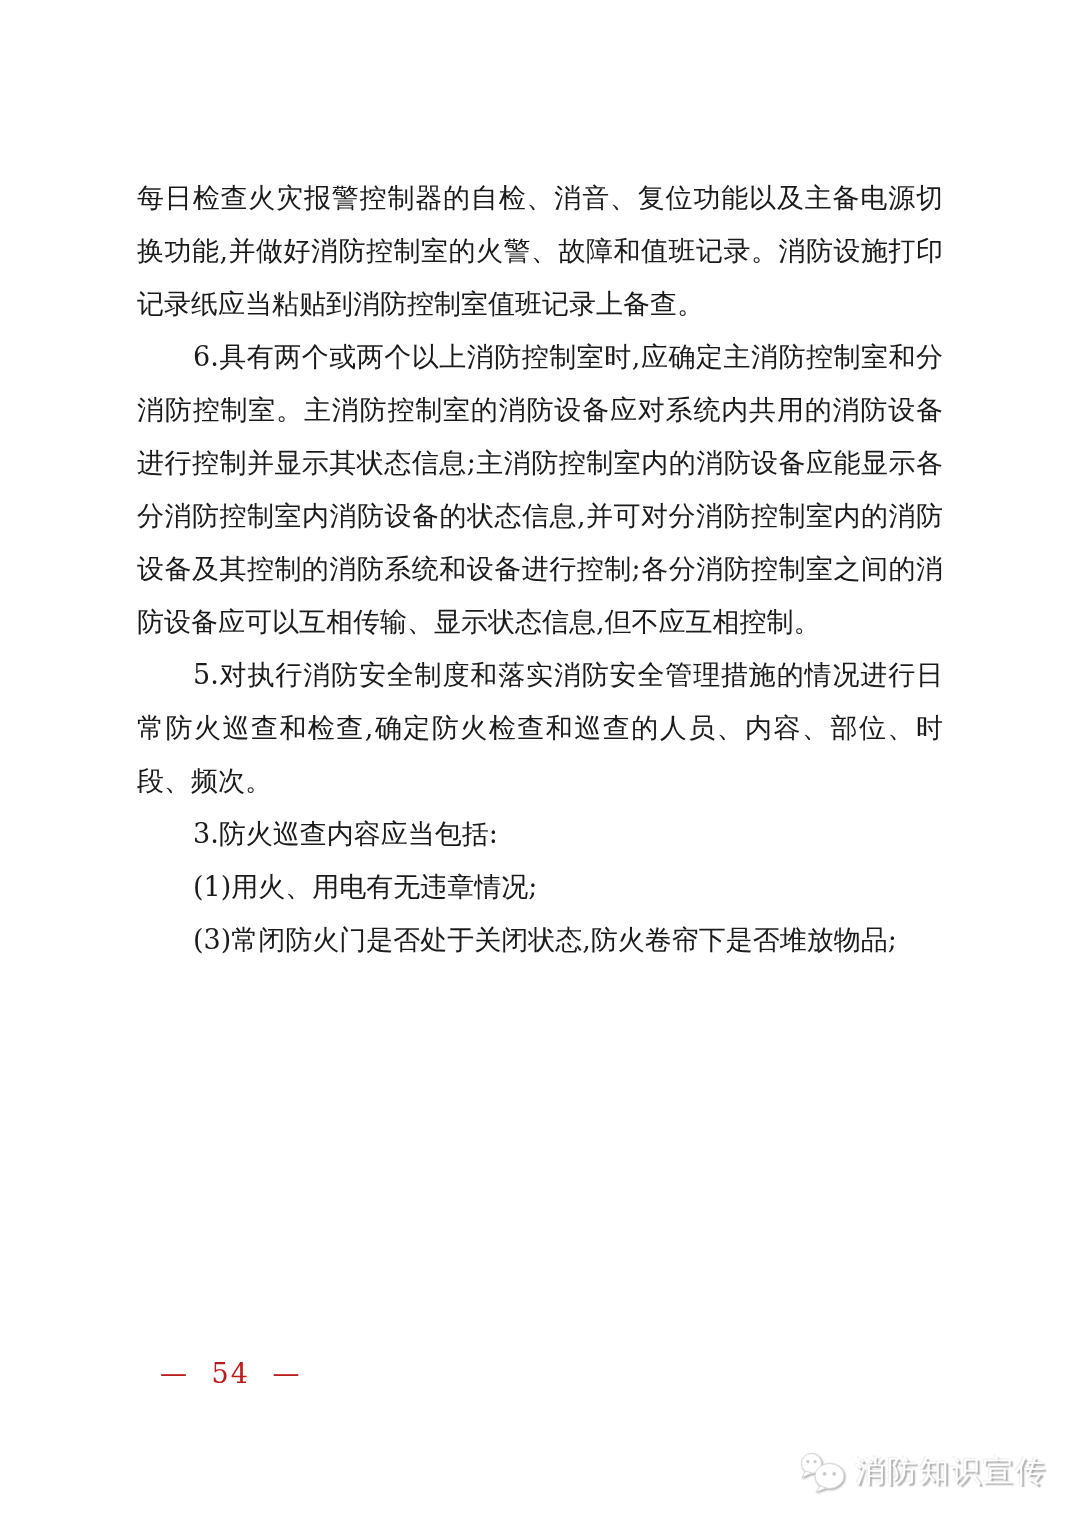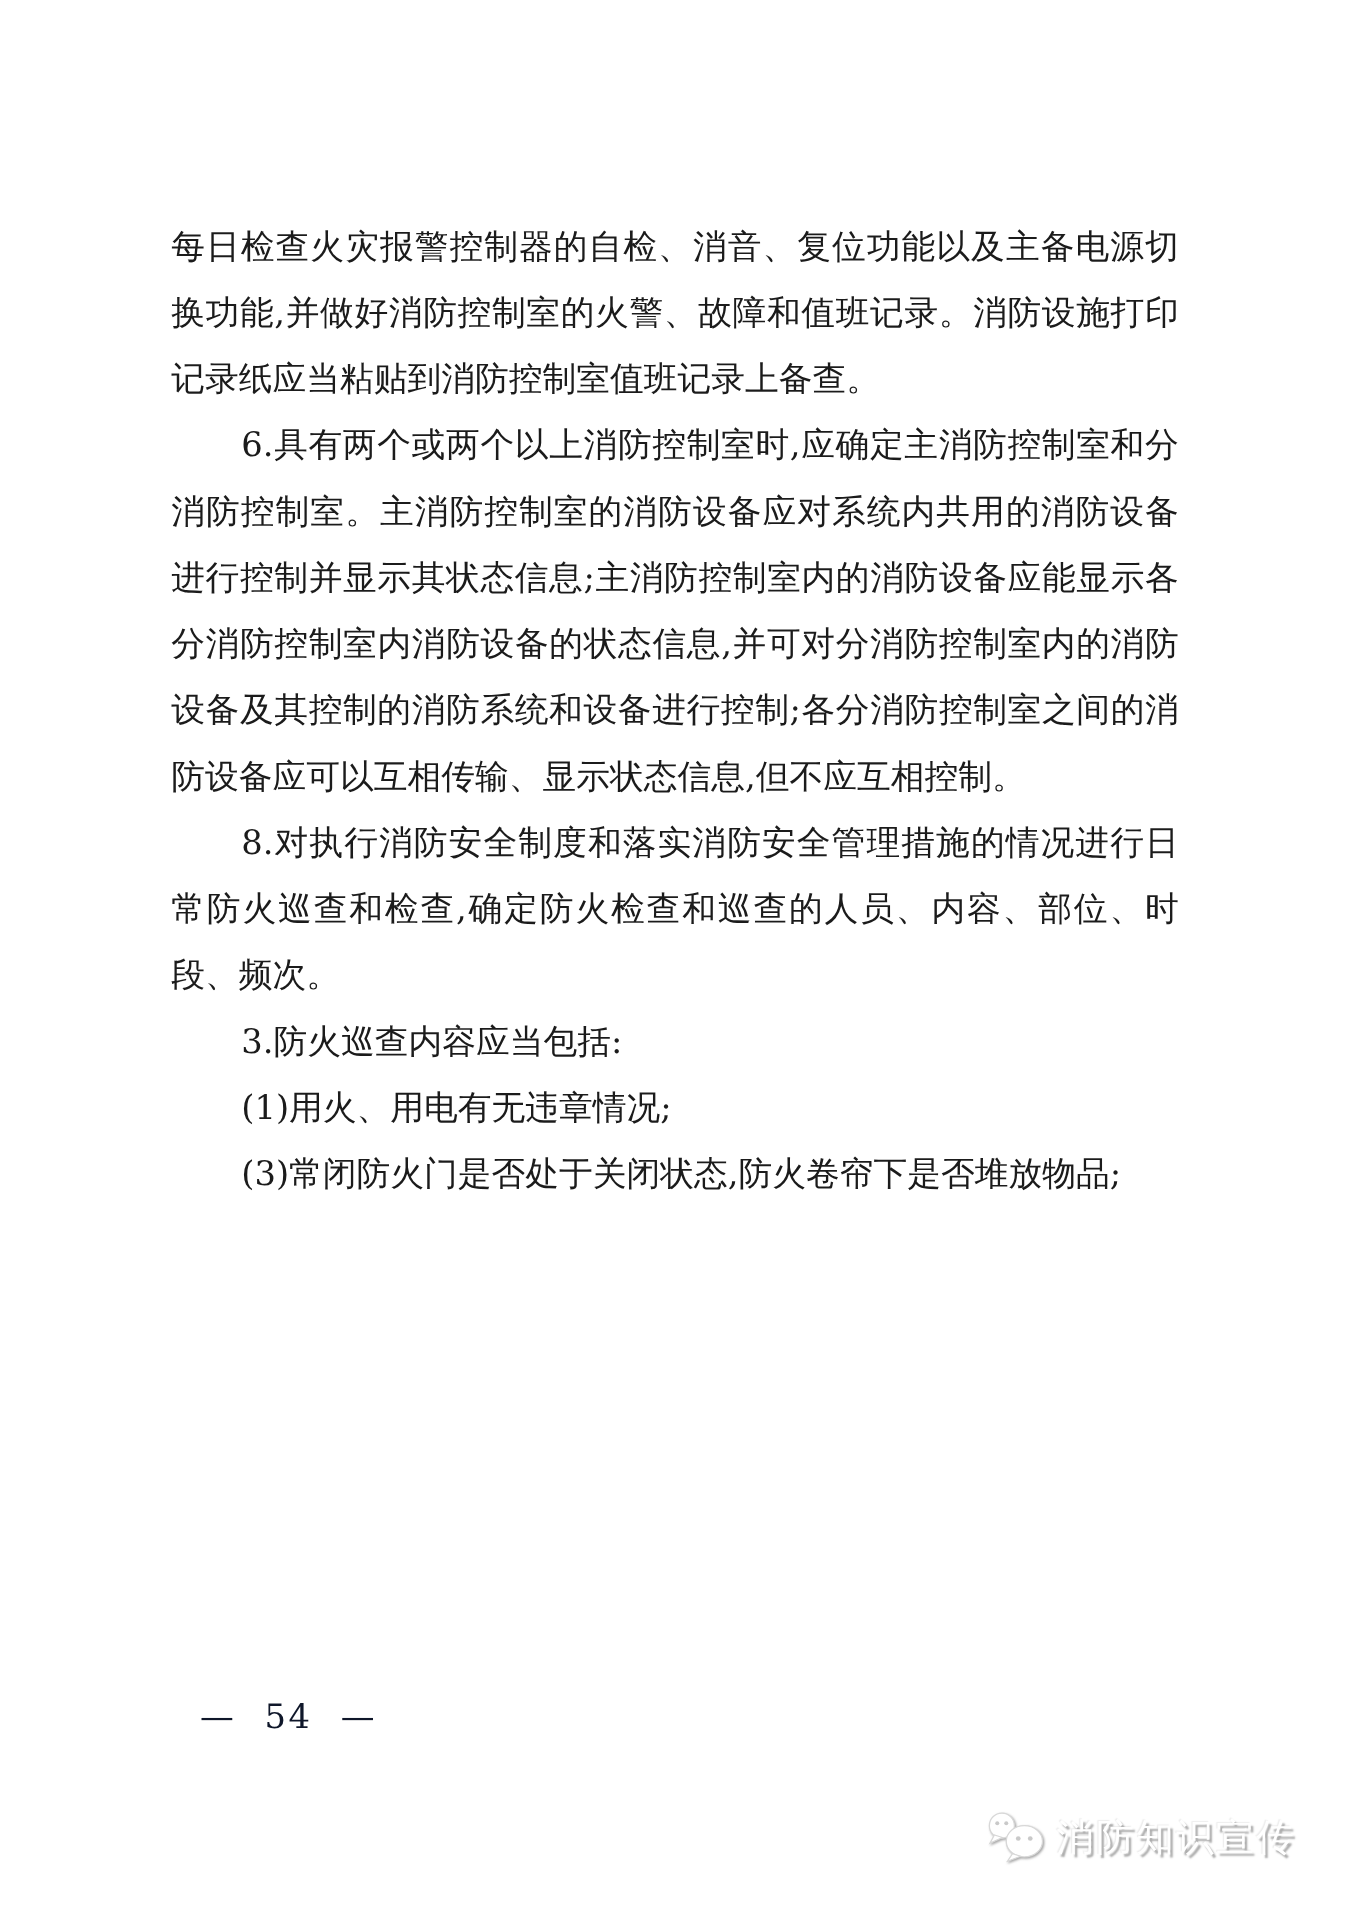--- a/index.html
+++ b/index.html
@@ -37,31 +37,31 @@
     text-align: left;
     font-family: "DejaVu Sans", sans-serif;
     letter-spacing: 1px;
   }
   .page-number {
     position: absolute;
     left: 160px;
     top: 1352px;
     font-size: 27px;
     line-height: 44px;
-    color: #0f172a;
+    color: #b91c1c;
     font-family: "DejaVu Serif", serif;
     letter-spacing: 2px;
     word-spacing: 12px;
   }
   .watermark {
     position: absolute;
     top: 1449px;
-    right: 43px;
+    right: 33px;
     display: flex;
-    align-items: flex-start;
+    align-items: flex-end;
     gap: 9px;
   }
   .watermark-icon svg {
     display: block;
     filter: drop-shadow(1.5px 1.5px 1px rgba(140,140,140,0.8));
   }
   .watermark-text {
     font-family: "DejaVu Sans", sans-serif;
     font-size: 30px;
     line-height: 44px;
@@ -72,21 +72,21 @@
   }
 </style>
 </head>
 <body>
 
 <div class="page">
 
   <div class="text-block">
     <p class="para">每日检查火灾报警控制器的自检、消音、复位功能以及主备电源切换功能,并做好消防控制室的火警、故障和值班记录。消防设施打印记录纸应当粘贴到消防控制室值班记录上备查。</p>
     <p class="para indent">6.具有两个或两个以上消防控制室时,应确定主消防控制室和分消防控制室。主消防控制室的消防设备应对系统内共用的消防设备进行控制并显示其状态信息;主消防控制室内的消防设备应能显示各分消防控制室内消防设备的状态信息,并可对分消防控制室内的消防设备及其控制的消防系统和设备进行控制;各分消防控制室之间的消防设备应可以互相传输、显示状态信息,但不应互相控制。</p>
-    <p class="para indent">8.对执行消防安全制度和落实消防安全管理措施的情况进行日常防火巡查和检查,确定防火检查和巡查的人员、内容、部位、时段、频次。</p>
+    <p class="para indent">5.对执行消防安全制度和落实消防安全管理措施的情况进行日常防火巡查和检查,确定防火检查和巡查的人员、内容、部位、时段、频次。</p>
     <p class="para indent">3.防火巡查内容应当包括:</p>
     <p class="para indent">(1)用火、用电有无违章情况;</p>
     <p class="para indent">(3)常闭防火门是否处于关闭状态,防火卷帘下是否堆放物品;</p>
   </div>
 
   <div class="page-number">— 54 —</div>
 
   <div class="watermark">
     <span class="watermark-icon">
       <svg width="47" height="41" viewBox="0 0 47 41" xmlns="http://www.w3.org/2000/svg">

